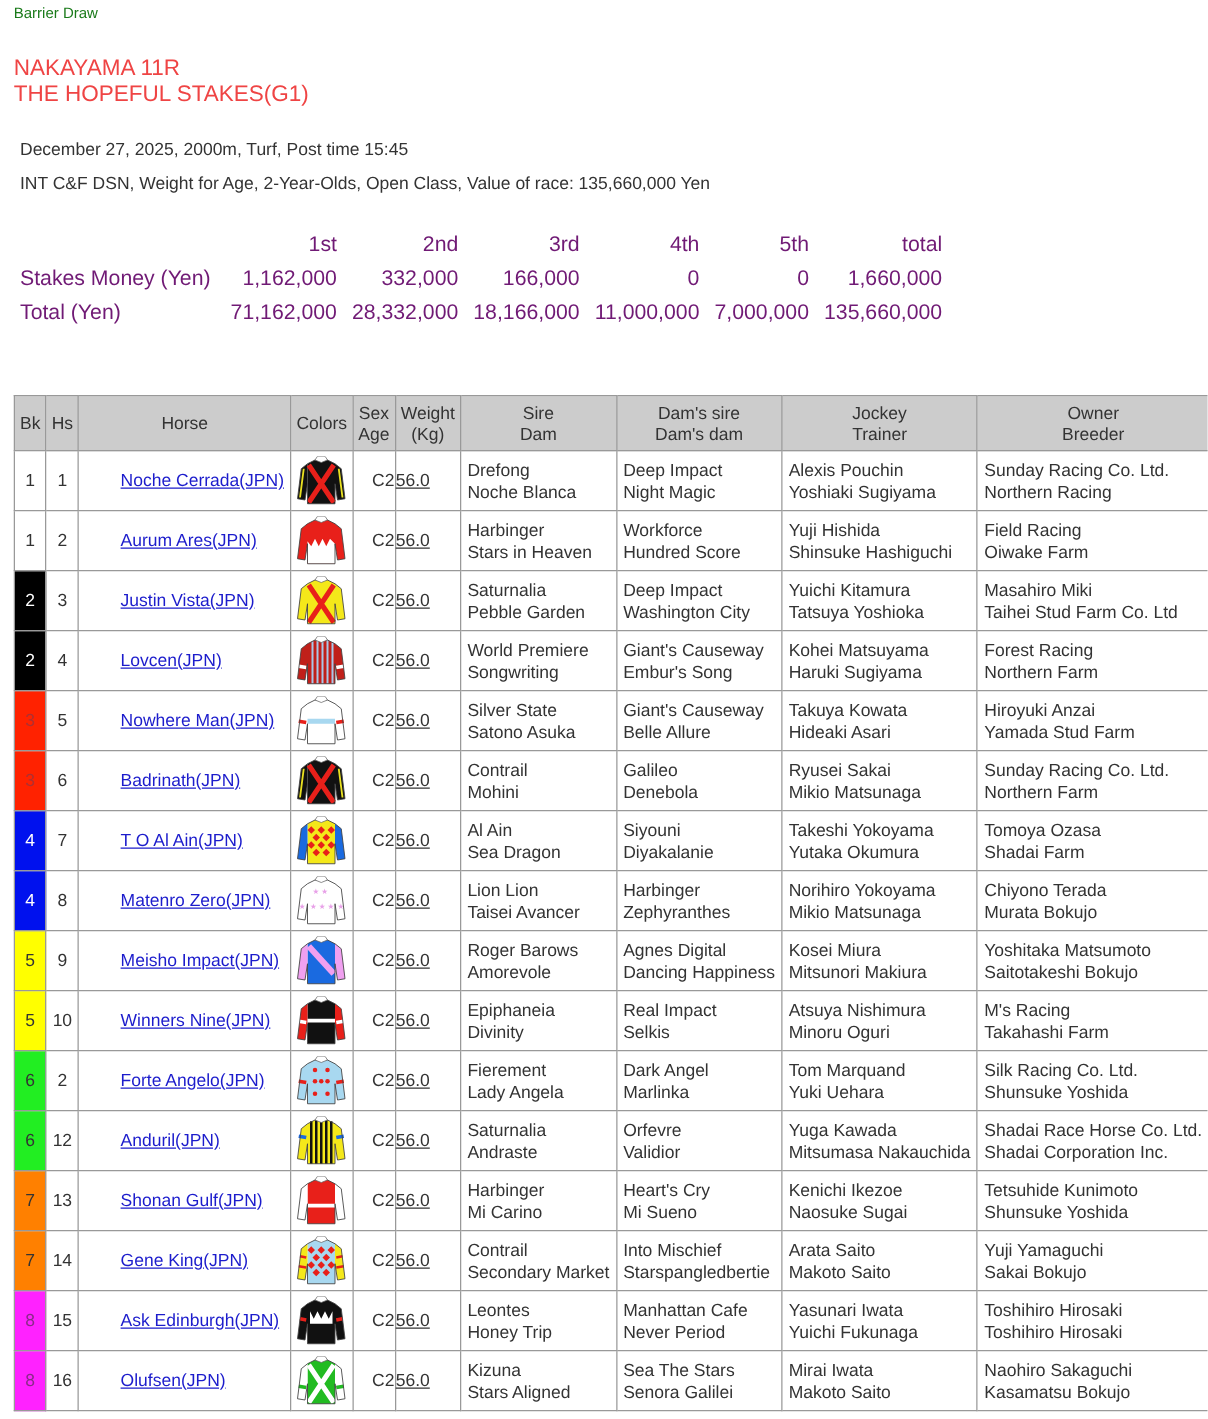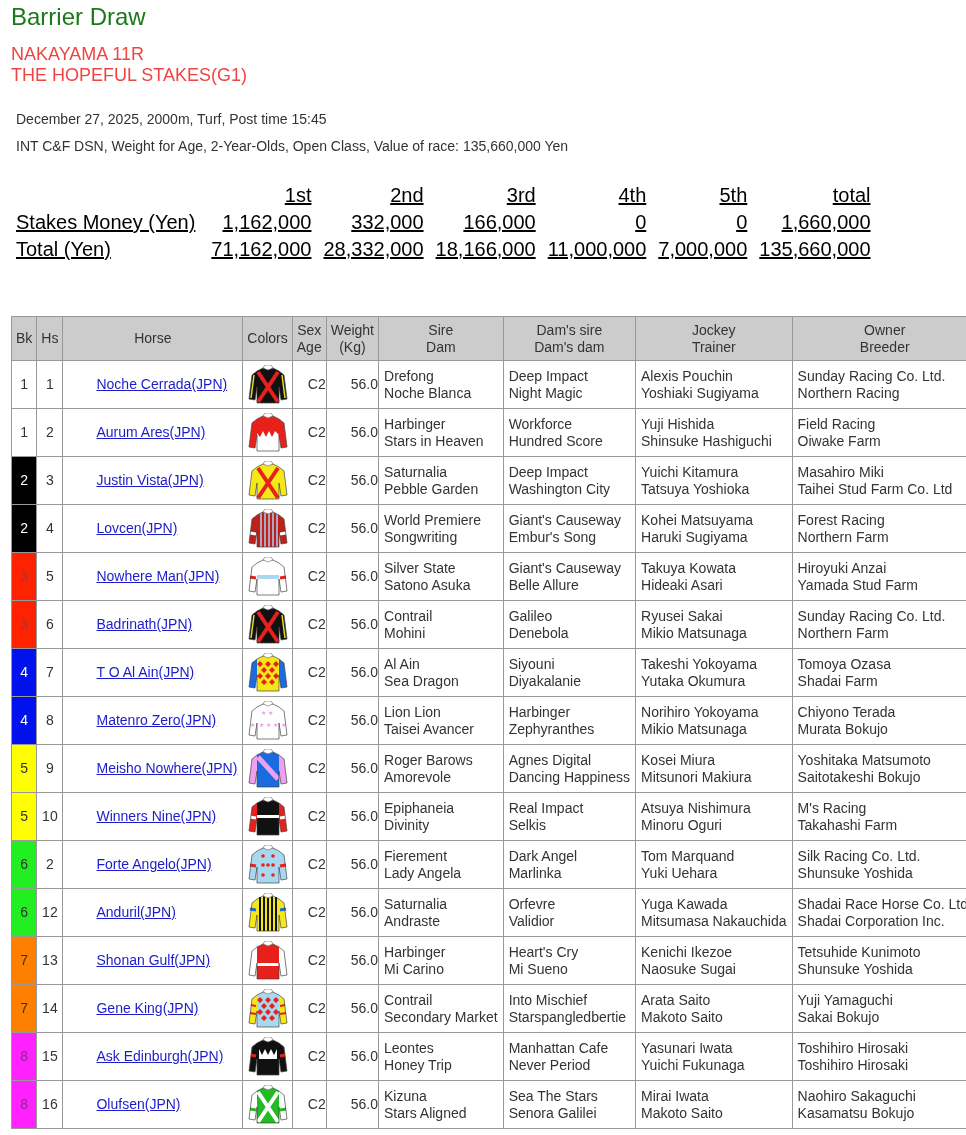--- a/index.html
+++ b/index.html
@@ -4,34 +4,34 @@
 <style>
   html, body { margin: 0; padding: 0; background: #ffffff; }
   body {
     width: 966px; height: 1135px; overflow: hidden;
     font-family: "Liberation Sans", "DejaVu Sans", sans-serif;
     color: #333333;
     position: relative;
   }
   .title {
     position: absolute; left: 11px; top: 3px;
-    font-size: 24px; color: #1a7a1a; margin: 0; font-weight: normal;
+    font-size: 12px; color: #1a7a1a; margin: 0; font-weight: normal;
   }
   .race-title {
     position: absolute; left: 11px; top: 44px;
     font-size: 18px; color: #ef4444; line-height: 21px; font-weight: normal; margin: 0;
   }
   .info {
     position: absolute; left: 16px; font-size: 14px; color: #333;
   }
   .info1 { top: 111px; }
   .info2 { top: 138px; }
   table.prize {
     position: absolute; left: 10px; top: 182px;
-    border-collapse: collapse; font-size: 20px; color: #000000; text-decoration: underline;
+    border-collapse: collapse; font-size: 17px; color: #701a75;
   }
   table.prize td, table.prize th {
     padding: 0 6px; height: 27px; font-weight: normal; text-align: right; white-space: nowrap;
   }
   table.prize td.lbl { text-align: left; width: 150px; padding-right: 10px; }
   table.prize .c1 { width: 73px; }
   table.prize .c2 { width: 79px; }
   table.prize .c3 { width: 79px; }
   table.prize .c4 { width: 78px; }
   table.prize .c5 { width: 70px; }
@@ -49,21 +49,21 @@
   table.draw td {
     border: 1px solid #999; height: 47px; padding: 0 5px; line-height: 17px;
     vertical-align: middle; white-space: nowrap;
   }
   td.bk { width: 17px; text-align: center; padding: 0 !important; }
   td.hs { width: 26px; text-align: center; padding: 0 !important; }
   td.horse { width: 136px; }
   td.horse a { color: #1a0dab; text-decoration: underline; color: #1c1ccc; padding-left: 28px; }
   td.silk { width: 42px; text-align: center; padding: 0 !important; }
   td.sex { width: 32px; text-align: right; padding: 0 !important; }
-  td.wt { width: 46px; text-align: right; padding: 0 !important; }
+  td.wt { width: 46px; text-align: left; padding: 0 !important; text-decoration: underline; }
   td.sire { width: 113px; }
   td.dsire { width: 123px; }
   td.jockey { width: 145px; margin-left: 44px; }
   td.owner { width: 174px; }
   .bk-white { color: #ffffff; }
   .bk-dark { color: #333333; }
   .bk-red { color: #b03030; }
   .bk-purple { color: #8a2a8a; }
   .silk svg { display: block; margin: 0 auto; }
 </style>
@@ -278,21 +278,21 @@
         <td class="sex">C2</td>
         <td class="wt">56.0</td>
         <td class="sire"><span>Lion Lion</span><br><span>Taisei Avancer</span></td>
         <td class="dsire"><span>Harbinger</span><br><span>Zephyranthes</span></td>
         <td class="jockey"><span>Norihiro Yokoyama</span><br><span>Mikio Matsunaga</span></td>
         <td class="owner"><span>Chiyono Terada</span><br><span>Murata Bokujo</span></td>
       </tr>
       <tr>
         <td class="bk bk-dark" style="background:#ffff00">5</td>
         <td class="hs">9</td>
-        <td class="horse"><a href="#">Meisho Nowhere(JPN)</a></td>
+        <td class="horse"><a href="#">Meisho Impact(JPN)</a></td>
         <td class="silk"><span><svg width="40" height="40" viewBox="0 0 40 40">
               <path d="M9 6 L15 3 L25 3 L31 6 L31 38 L9 38 Z" fill="#1a6ae0"></path>
               <path d="M9 6 L4 10 L1 34 L7 35 L9 22 Z" fill="#f0a0f0"></path>
               <path d="M31 6 L36 10 L39 34 L33 35 L31 22 Z" fill="#f0a0f0"></path>
               <path d="M10 8 L30 30" stroke="#f0a0f0" stroke-width="5"></path>
               <path d="M9 6 L15 3 L25 3 L31 6 L36 10 L39 34 L33 35 L31 22 L31 38 L9 38 L9 22 L7 35 L1 34 L4 10 Z" fill="none" stroke="#444" stroke-width="0.7"></path>
               <path d="M15 3 L17 0 L23 0 L25 3 L20 5 Z" fill="#fff" stroke="#666" stroke-width="0.6"></path>
             </svg></span></td>
         <td class="sex">C2</td>
         <td class="wt">56.0</td>

